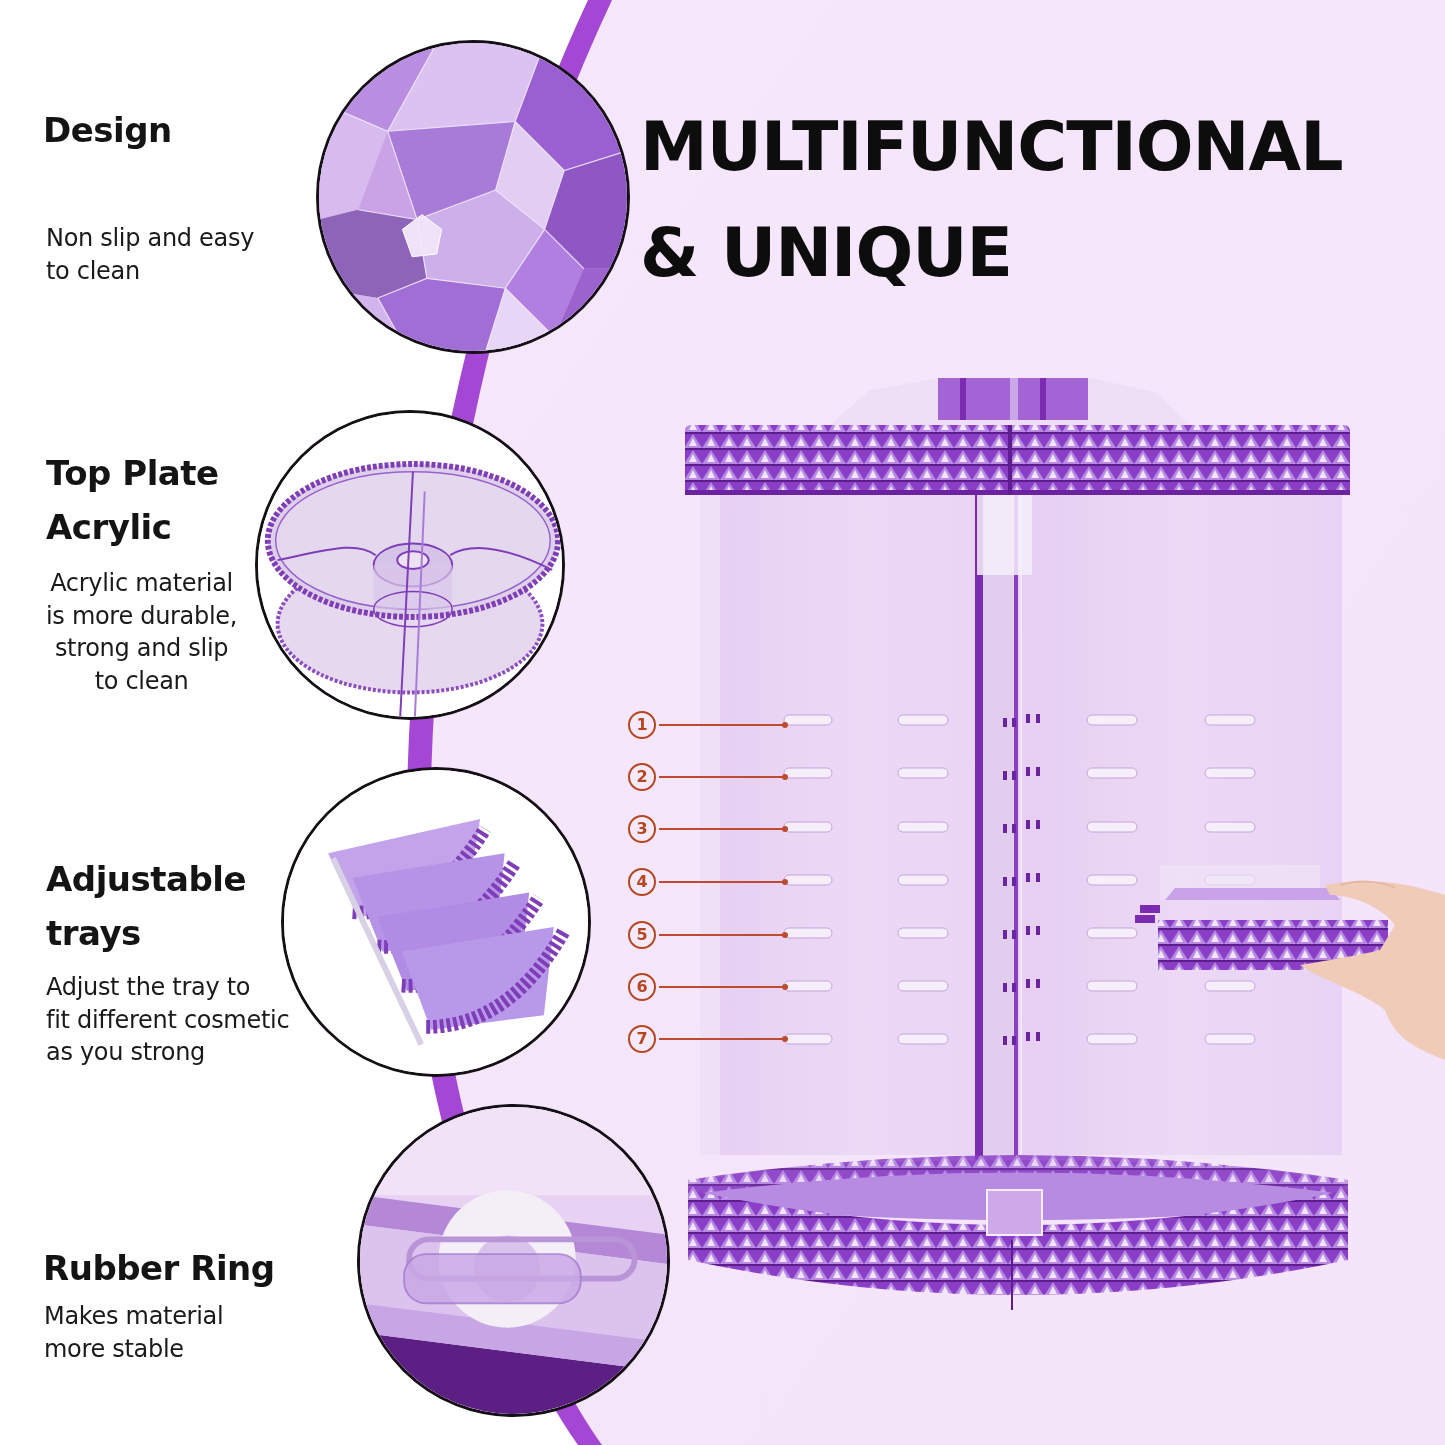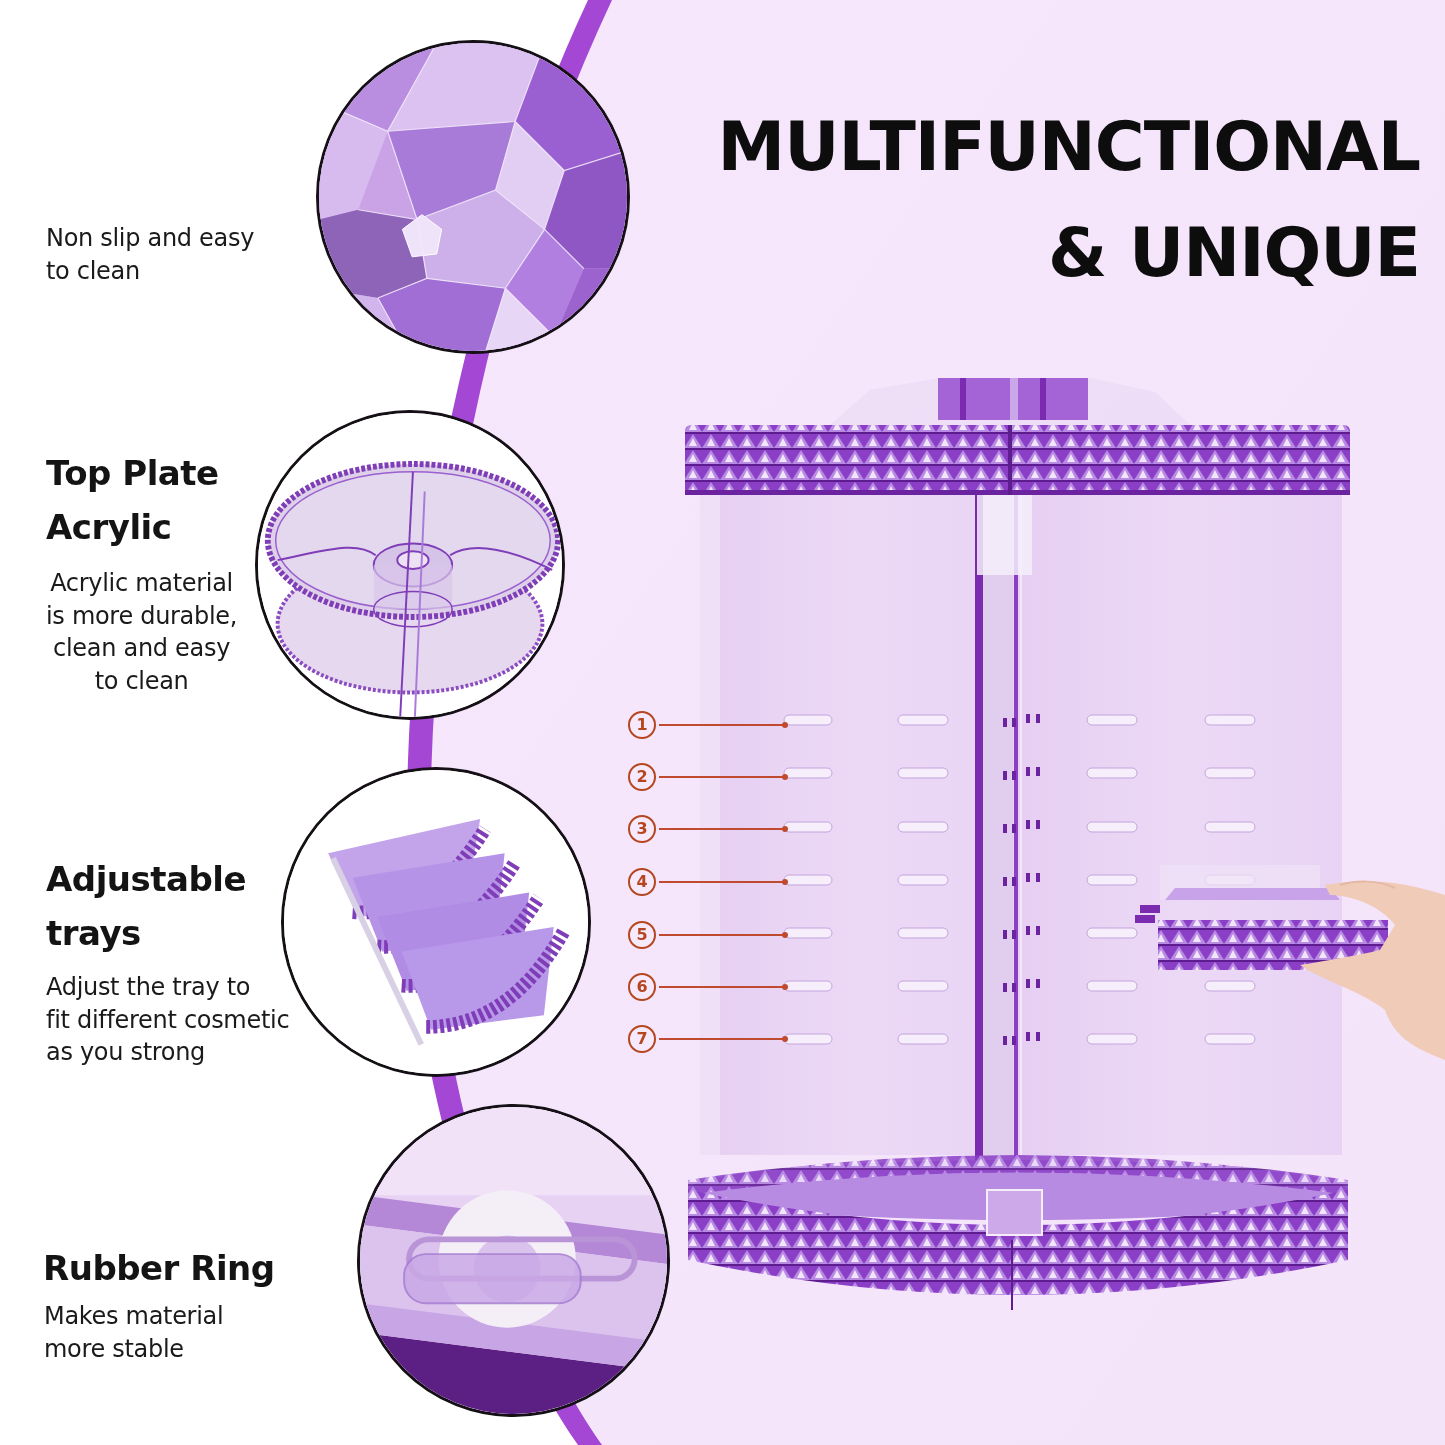--- a/index.html
+++ b/index.html
@@ -16,21 +16,21 @@
     font-size: 24px; line-height: 32.5px; color: #1a1a1a; letter-spacing: -0.3px;
   }
   .line { display: block; white-space: nowrap; }
 
   .circle {
     position: absolute; border-radius: 50%; border: 3px solid #151015; overflow: hidden; background: #fff;
   }
   .circle svg { width: 100%; height: 100%; display: block; }
 
   .headline {
-    position: absolute; left: 640px; width: 780px; text-align: right;
+    position: absolute; left: 640px; width: 780px; text-align: left;
     font-family: "DejaVu Sans", sans-serif; font-weight: bold; color: #0d0d0d;
     font-size: 68px; letter-spacing: -1px; line-height: 90px;
   }
 
   .product { position: absolute; left: 0; top: 0; width: 1445px; height: 1445px; }
 
   .callout {
     position: absolute; width: 28px; height: 28px; border-radius: 50%;
     border: 2.5px solid #b5461f; color: #b5461f; font-family: "DejaVu Sans", sans-serif;
     font-weight: bold; font-size: 16px; line-height: 23px; text-align: center;
@@ -54,20 +54,21 @@
 
   <path d="M 588 0 L 612 0 C 470 300, 402 700, 442 1000 C 472 1200, 542 1360, 602 1445 L 578 1445 C 518 1360, 448 1200, 418 1000 C 378 700, 448 300, 588 0 Z" fill="#a447d4"></path>
 </svg>
 
 <div class="headline" style="top:102px;">
   <span class="line">MULTIFUNCTIONAL</span>
   <span class="line" style="margin-top:16px;">&amp; UNIQUE</span>
 </div>
 
 <div class="feature-title" style="left:43px; top:103px;">
+  <span class="line">Design</span>
 </div>
 <div class="feature-desc" style="left:46px; top:222px;">
   <span class="line">Non slip and easy</span>
   <span class="line">to clean</span>
 </div>
 <div class="circle" style="left:316px; top:40px; width:314px; height:314px;">
   <svg viewBox="0 0 314 314" xmlns="http://www.w3.org/2000/svg">
     <rect width="314" height="314" fill="#c9a3e6"></rect>
     <polygon points="0,0 120,0 70,90 0,60" fill="#b98ee0"></polygon>
     <polygon points="120,0 230,0 200,80 70,90" fill="#dbc2f0"></polygon>
@@ -101,21 +102,21 @@
   </svg>
 </div>
 
 <div class="feature-title" style="left:46px; top:446px;">
   <span class="line">Top Plate</span>
   <span class="line">Acrylic</span>
 </div>
 <div class="feature-desc" style="left:46px; top:567px;text-align:center;">
   <span class="line">Acrylic material</span>
   <span class="line">is more durable,</span>
-  <span class="line">clean and easy</span>
+  <span class="line">strong and slip</span>
   <span class="line">to clean</span>
 </div>
 <div class="circle" style="left:255px; top:410px; width:310px; height:310px;">
   <svg viewBox="0 0 310 310" xmlns="http://www.w3.org/2000/svg">
     <rect width="310" height="310" fill="#ffffff"></rect>
     <ellipse cx="155" cy="215" rx="135" ry="70" fill="#e6d8ef" stroke="#8a4cc0" stroke-width="4" stroke-dasharray="3 2"></ellipse>
     <ellipse cx="158" cy="130" rx="148" ry="78" fill="#ddd0e8" stroke="#7f3db8" stroke-width="6" stroke-dasharray="4 2"></ellipse>
     <ellipse cx="158" cy="130" rx="140" ry="70" fill="#e4d8ee" stroke="#9a5fd0" stroke-width="1.5"></ellipse>
     <path d="M20,150 C 70,140 100,130 120,145 M196,145 C 220,130 260,140 300,160" stroke="#7f3db8" stroke-width="2" fill="none"></path>
     <ellipse cx="158" cy="155" rx="40" ry="22" fill="#d6c3e8" stroke="#7f3db8" stroke-width="2"></ellipse>

